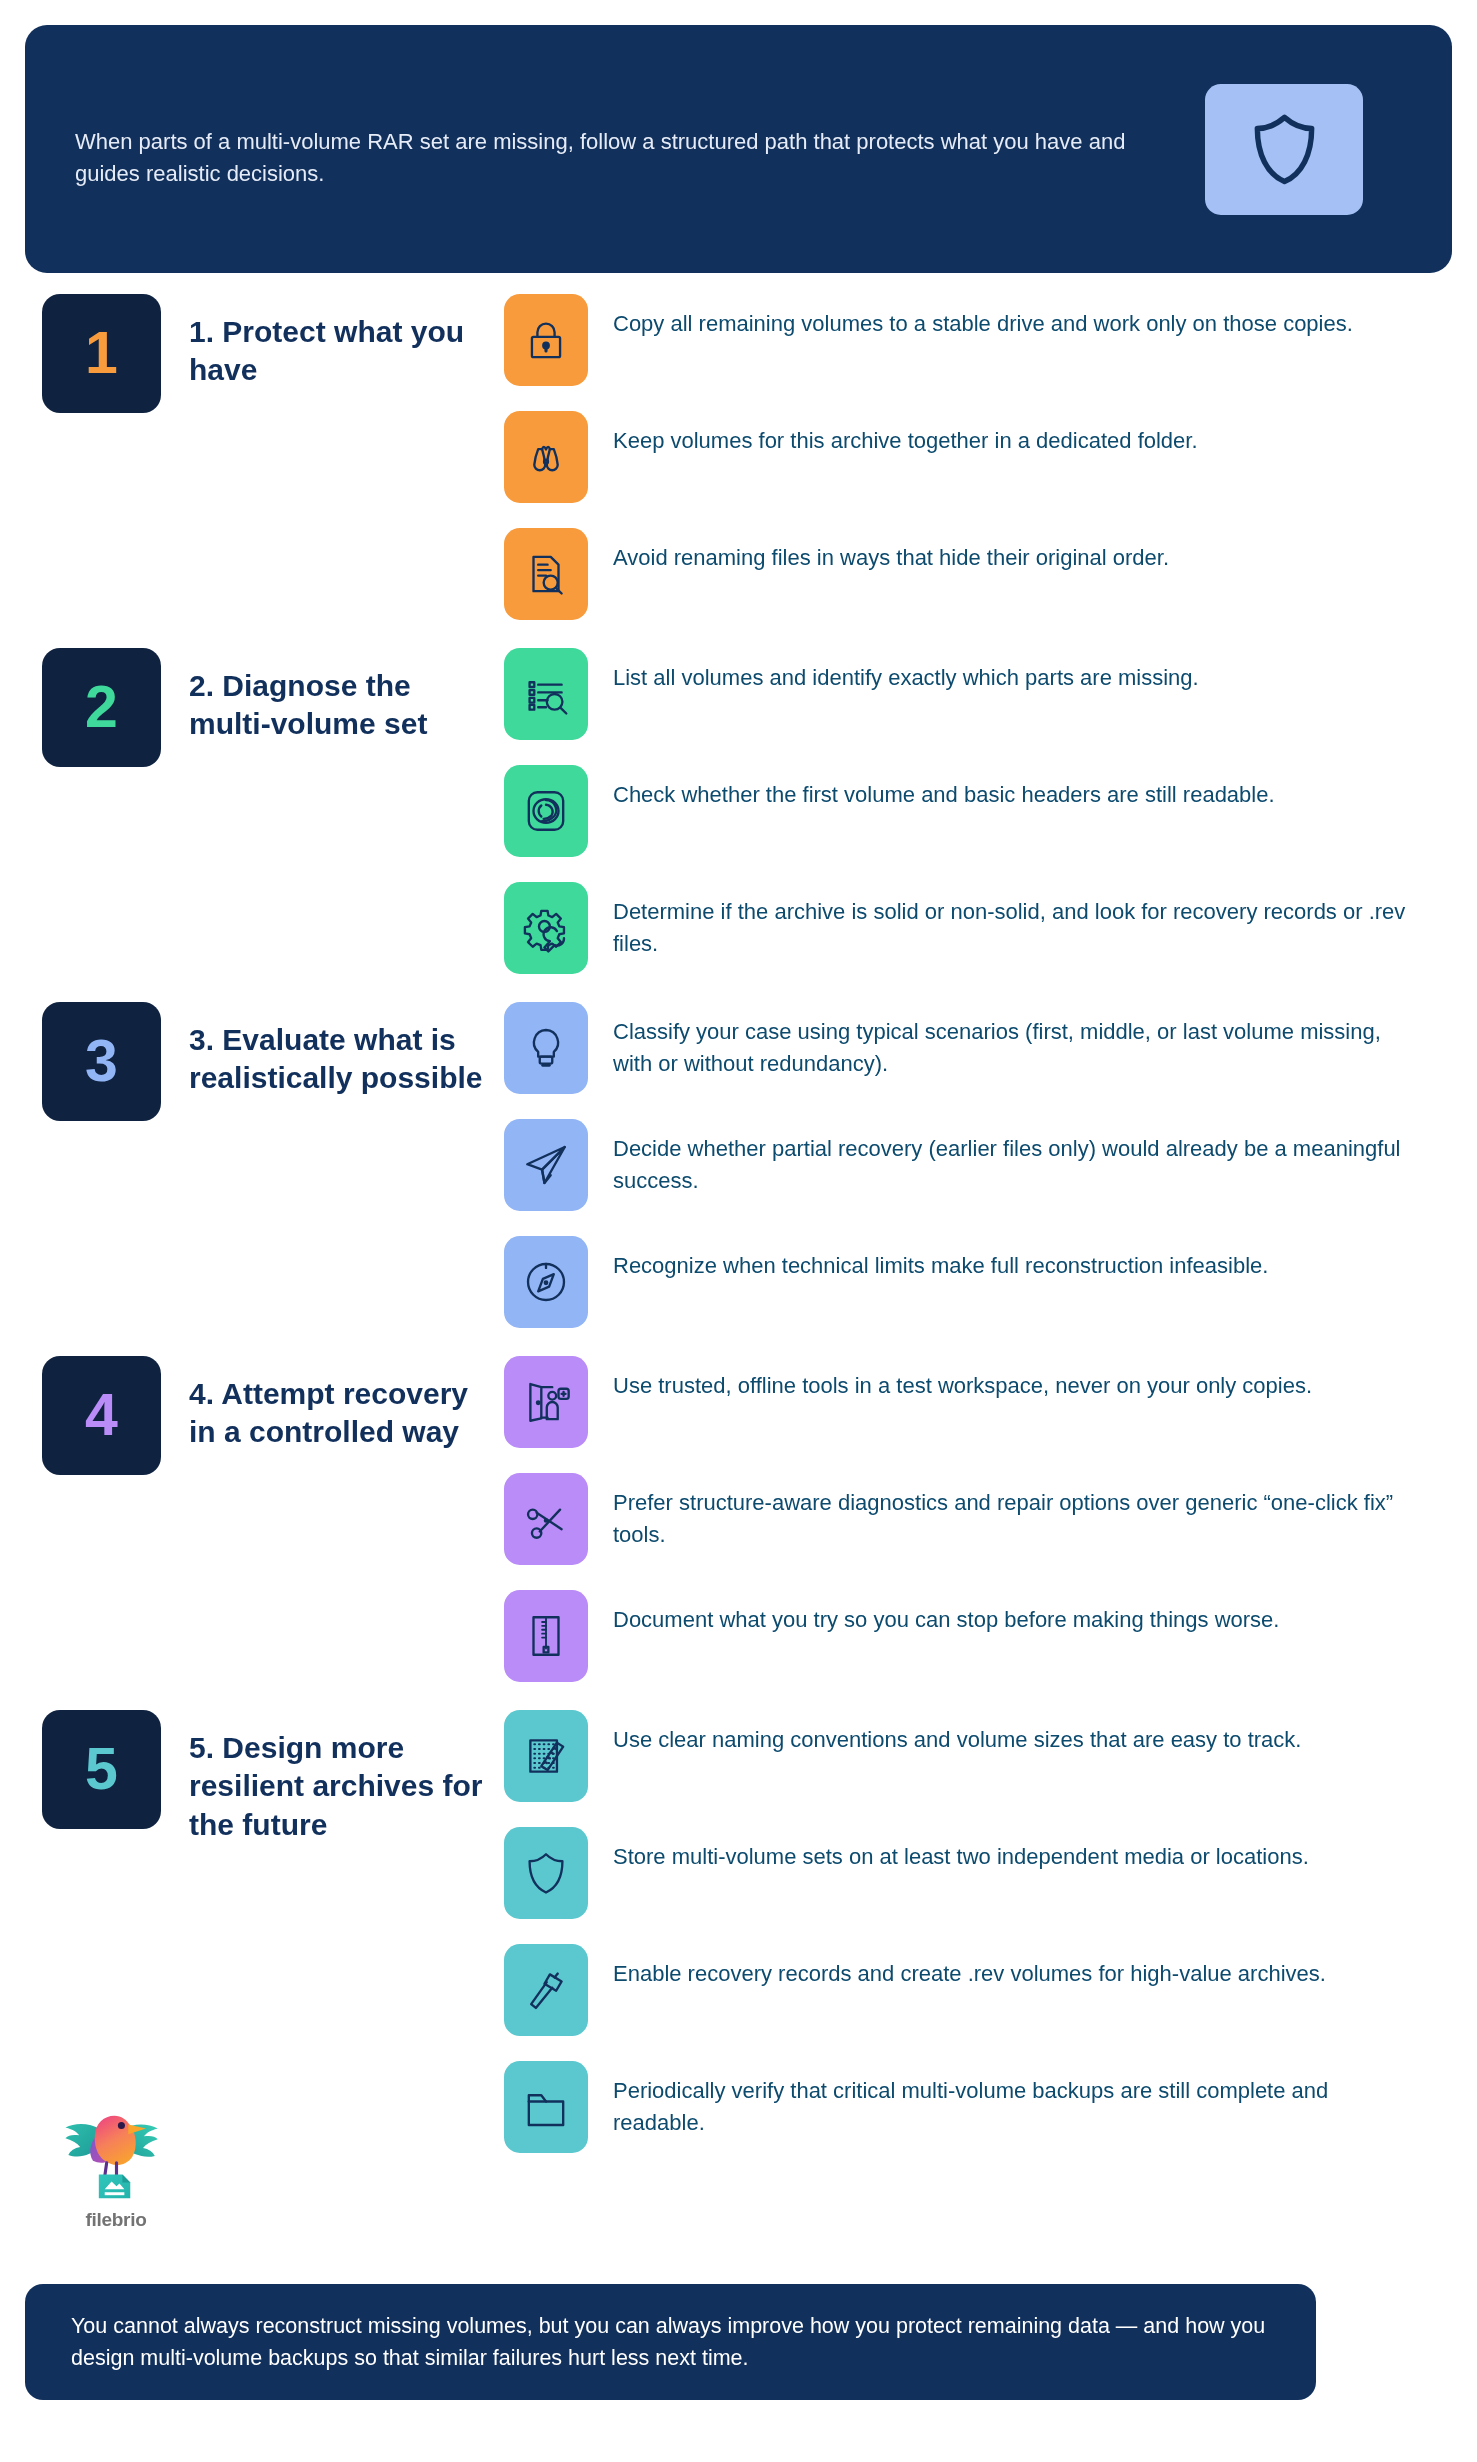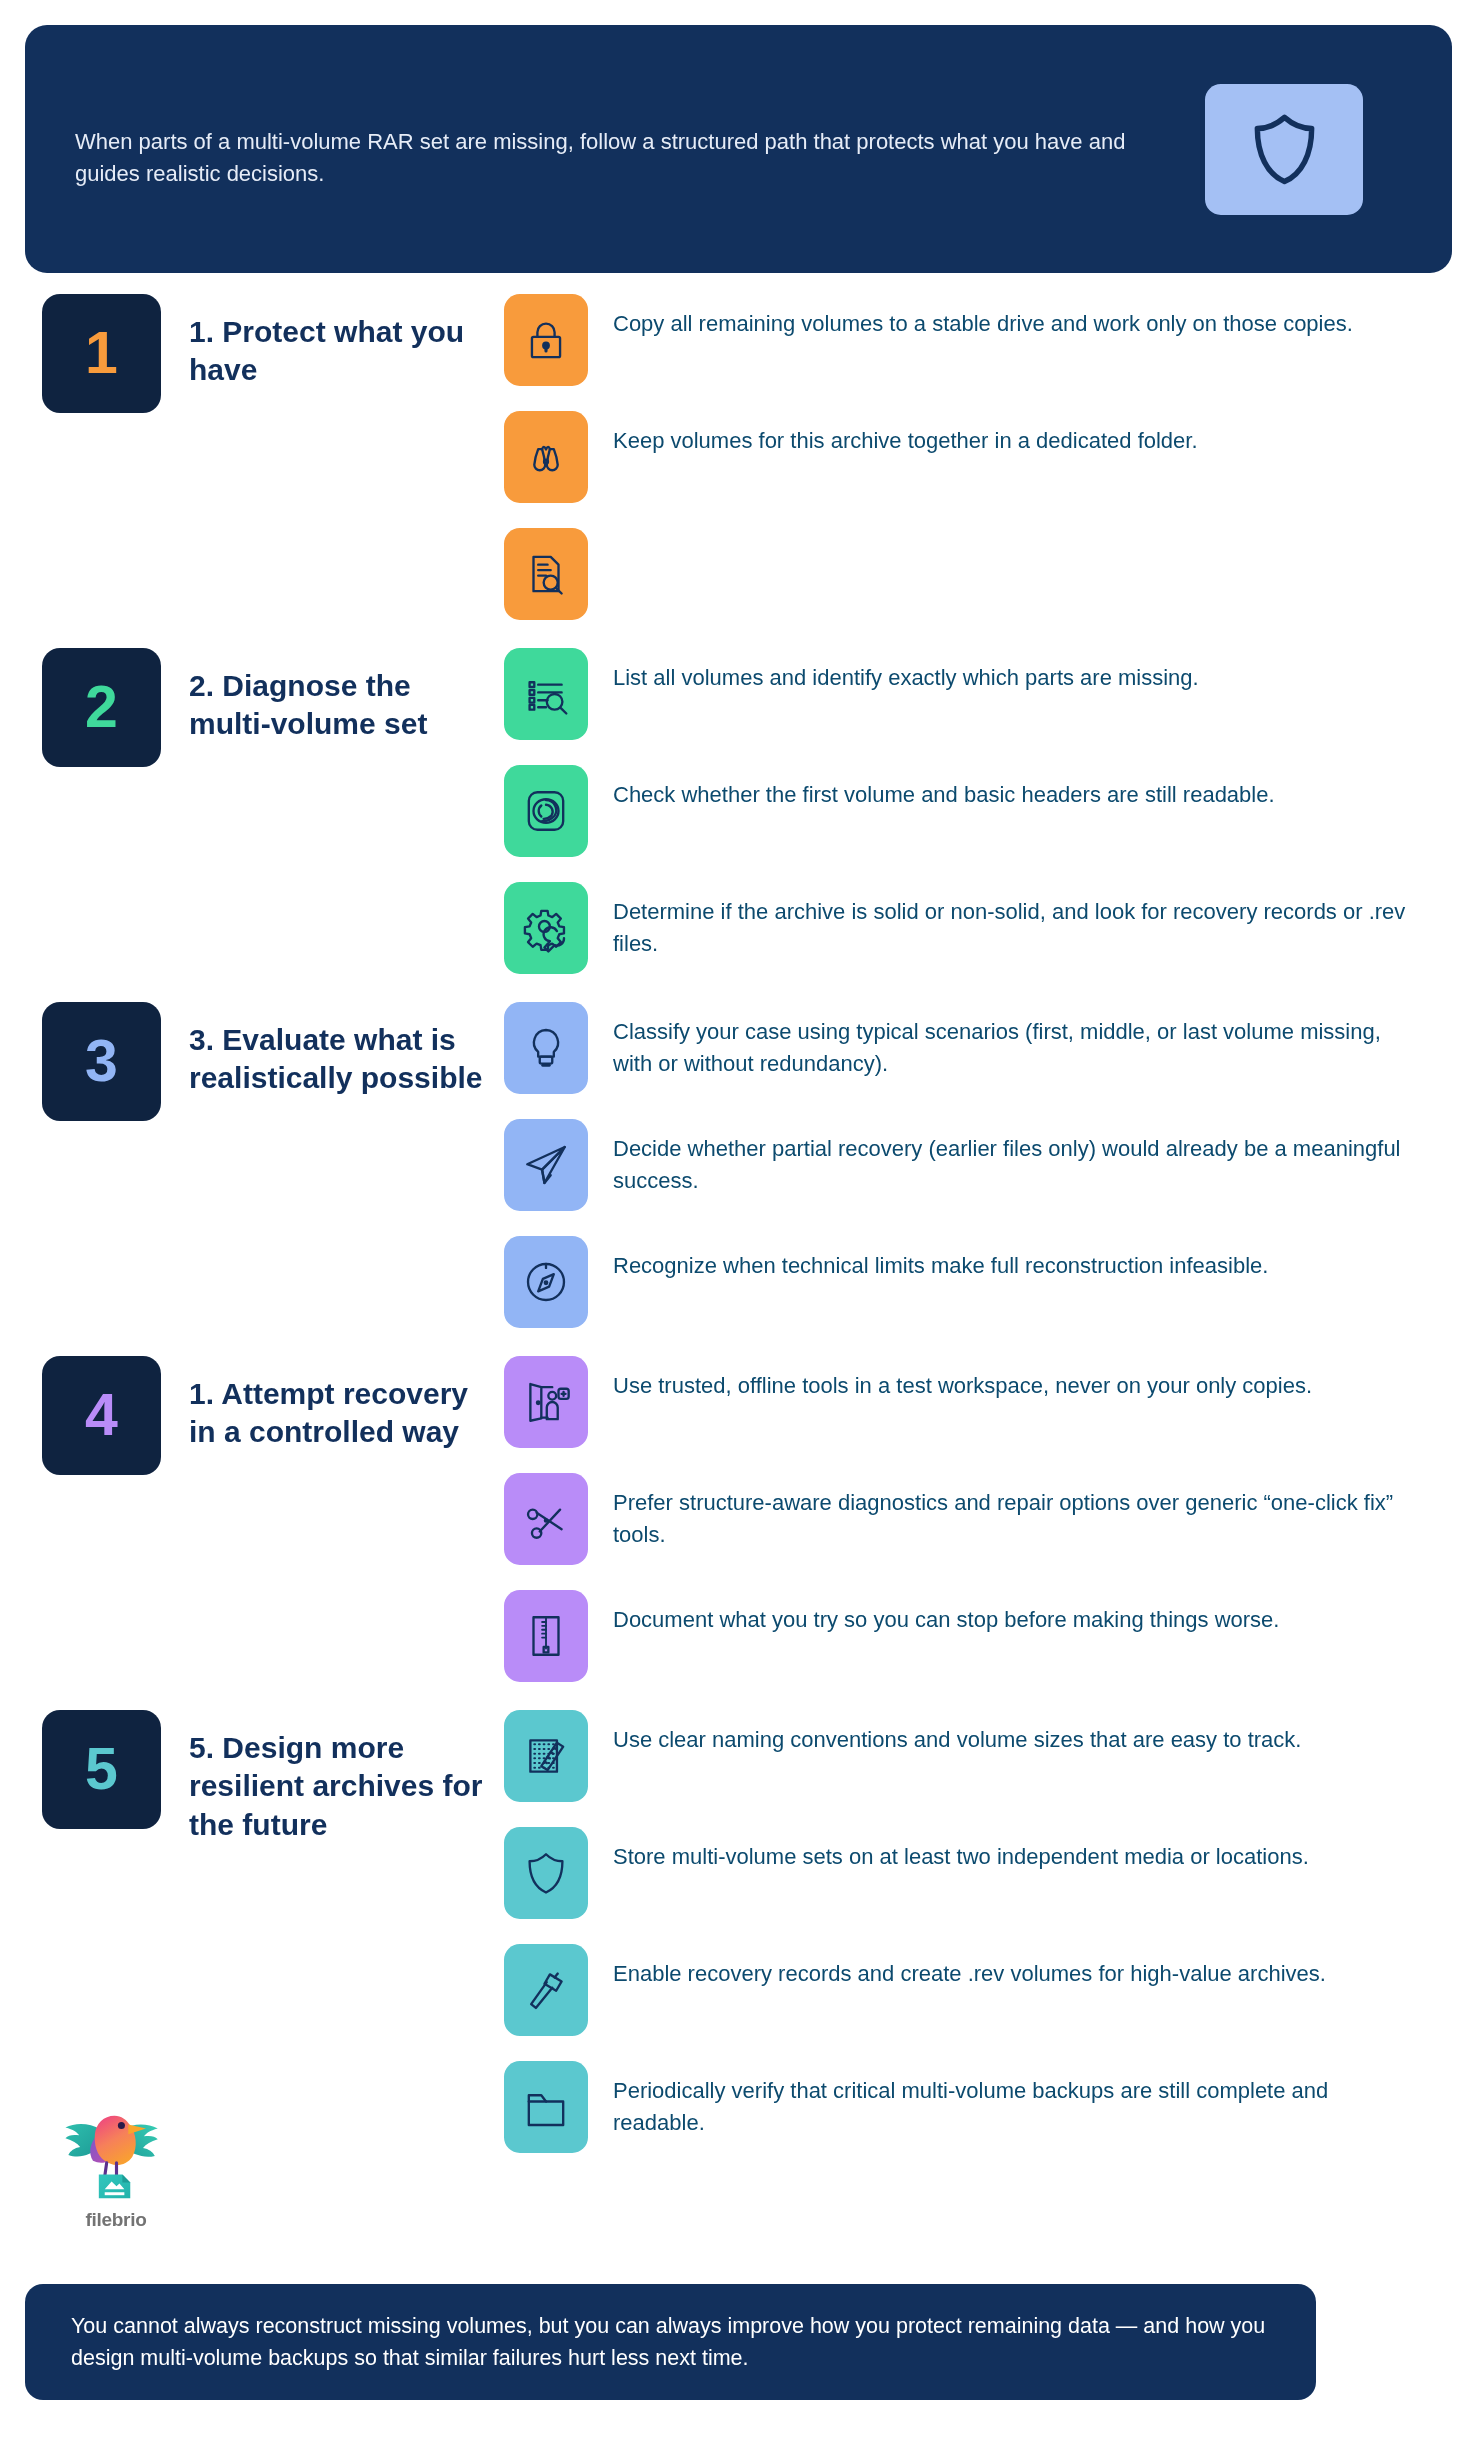--- a/index.html
+++ b/index.html
@@ -194,20 +194,21 @@
           </div>
           <div class="item">
             <div class="item-icon" style="background: rgb(248, 155, 60);">
               <svg viewBox="0 0 64 64" fill="none" stroke="#12305c" stroke-width="3" stroke-linecap="round" stroke-linejoin="round">
                 <path d="M16 10 h22 l10 10 v34 H16 z"></path>
                 <path d="M22 20 h12 M22 27 h16 M22 34 h10"></path>
                 <circle cx="38" cy="43" r="9"></circle>
                 <path d="M45 50 l7 7"></path>
               </svg>
             </div>
+            <div class="item-text">Avoid renaming files in ways that hide their original order.</div>
           </div>
         </div>
       </div>
       <div class="step">
         <div class="step-left">
           <div class="step-num" style="background: rgb(15, 35, 64);">
             <span style="color: rgb(63, 217, 155);">2</span>
           </div>
           <div class="step-title">2. Diagnose the multi-volume set</div>
         </div>
@@ -289,21 +290,21 @@
             </div>
             <div class="item-text">Recognize when technical limits make full reconstruction infeasible.</div>
           </div>
         </div>
       </div>
       <div class="step">
         <div class="step-left">
           <div class="step-num" style="background: rgb(15, 35, 64);">
             <span style="color: rgb(185, 140, 248);">4</span>
           </div>
-          <div class="step-title">1. Attempt recovery in a controlled way</div>
+          <div class="step-title">4. Attempt recovery in a controlled way</div>
         </div>
         <div class="step-items">
           <div class="item">
             <div class="item-icon" style="background: rgb(185, 140, 248);">
               <svg viewBox="0 0 64 64" fill="none" stroke="#12305c" stroke-width="3" stroke-linecap="round" stroke-linejoin="round">
                 <path d="M12 9 L26 13 v40 L12 56 z"></path>
                 <path d="M26 13 h14 M26 52 h8"></path>
                 <circle cx="22" cy="33" r="1.6" fill="#12305c"></circle>
                 <circle cx="40" cy="24" r="5"></circle>
                 <path d="M33 54 v-15 a7 7 0 0 1 14 0 v15 z"></path>

